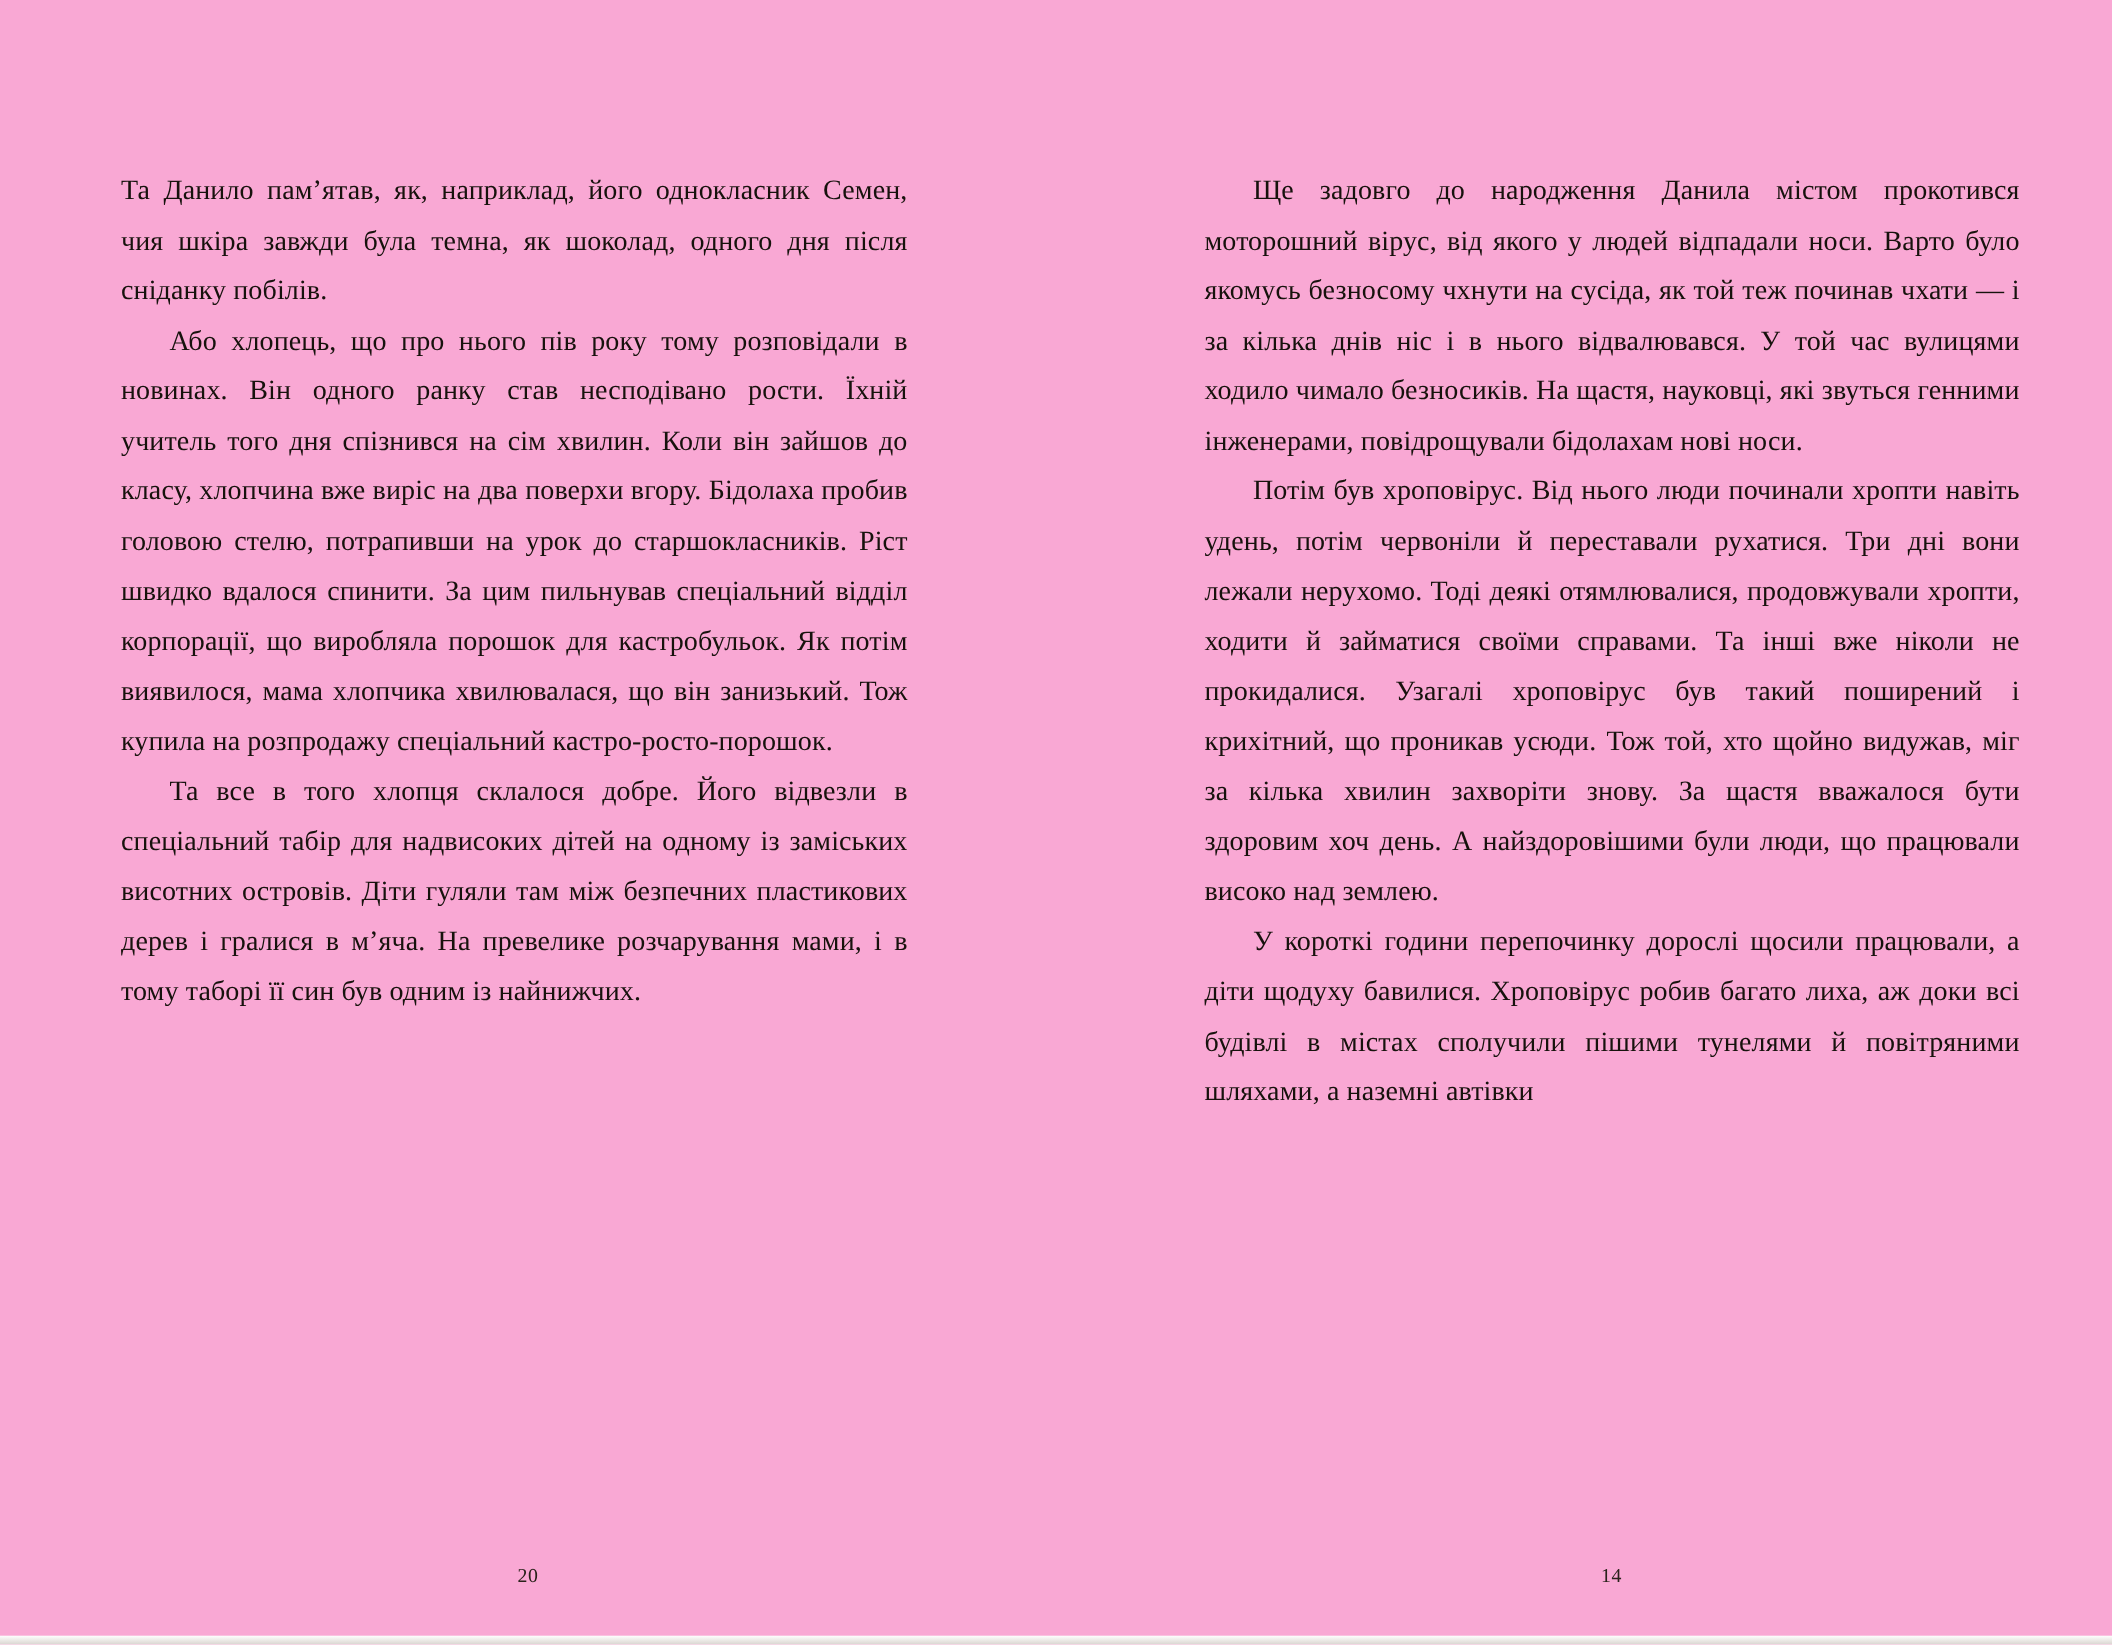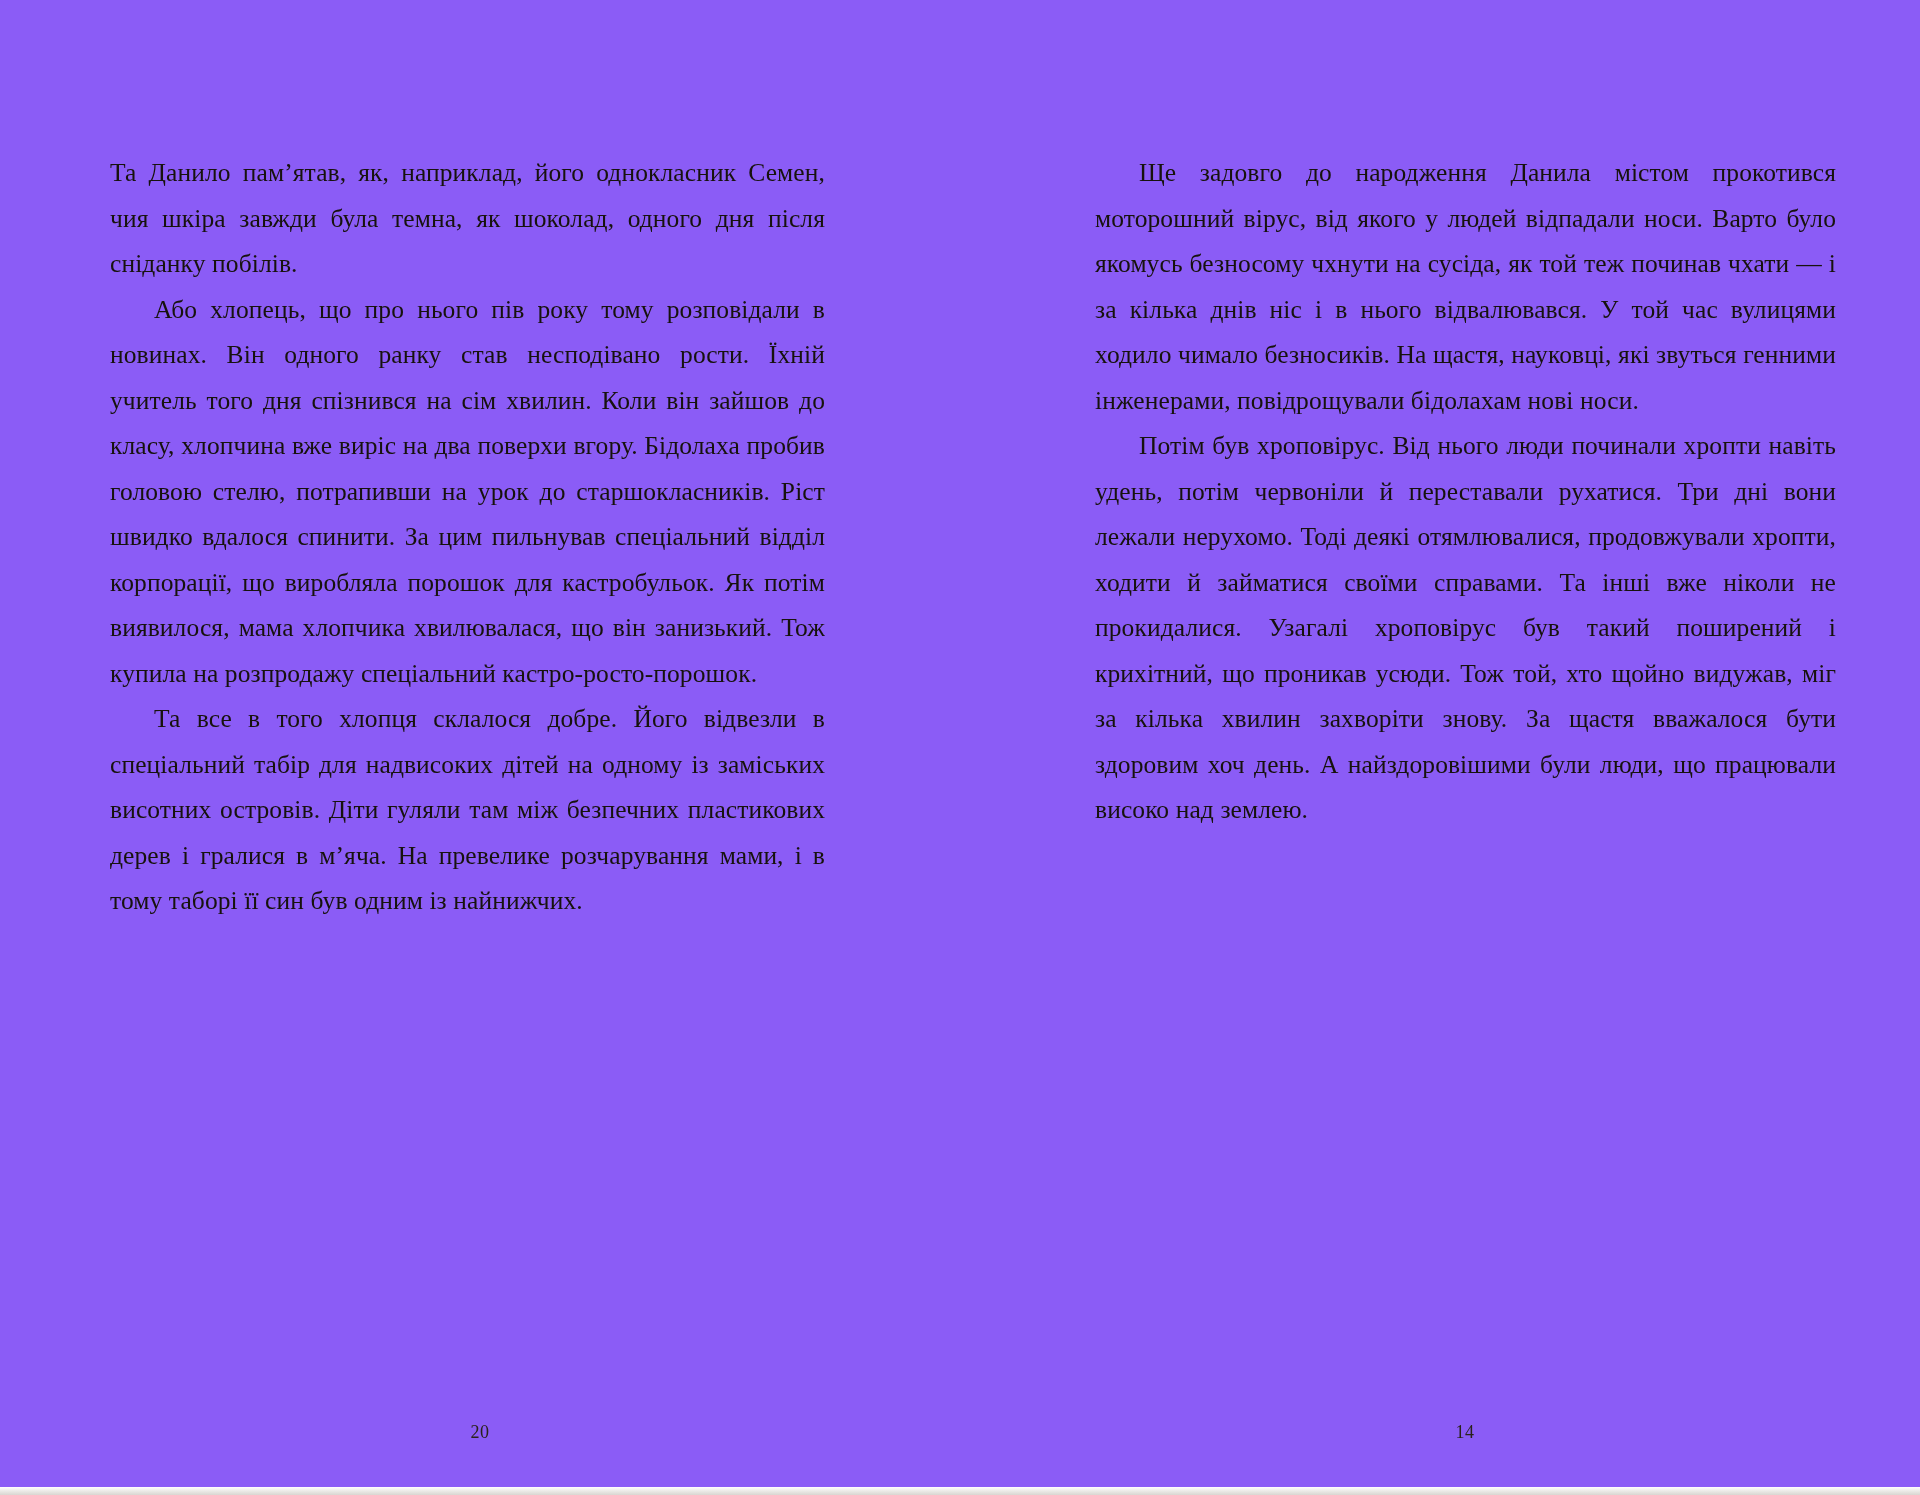--- a/index.html
+++ b/index.html
@@ -14,21 +14,21 @@
     color: #16110c;
     overflow: hidden;
   }
   .book-spread {
     position: relative;
     width: 1920px;
     height: 1495px;
     display: flex;
     box-sizing: border-box;
     padding: 150px 0 0 0;
-    background: #8b5cf6;
+    background: #f9a8d4;
   }
   .page {
     position: relative;
     width: 960px;
     height: 1345px;
     box-sizing: border-box;
   }
   .page-left {
     padding: 0 135px 0 110px;
   }
@@ -97,18 +97,19 @@
     </div>
     <div class="folio">20</div>
   </div>
 
   <div class="gutter-shadow"></div>
 
   <div class="page page-right">
     <div class="page-body">
       <p>Ще задовго до народження Данила містом прокотився моторошний вірус, від якого у людей відпадали носи. Варто було якомусь безносому чхнути на сусіда, як той теж починав чхати — і за кілька днів ніс і в нього відвалювався. У той час вулицями ходило чимало безносиків. На щастя, науковці, які звуться генними інженерами, повідрощували бідолахам нові носи.</p>
       <p>Потім був хроповірус. Від нього люди починали хропти навіть удень, потім червоніли й переставали рухатися. Три дні вони лежали нерухомо. Тоді деякі отямлювалися, продовжували хропти, ходити й займатися своїми справами. Та інші вже ніколи не прокидалися. Узагалі хроповірус був такий поширений і крихітний, що проникав усюди. Тож той, хто щойно видужав, міг за кілька хвилин захворіти знову. За щастя вважалося бути здоровим хоч день. А найздоровішими були люди, що працювали високо над землею.</p>
+      <p>У короткі години перепочинку дорослі щосили працювали, а діти щодуху бавилися. Хроповірус робив багато лиха, аж доки всі будівлі в містах сполучили пішими тунелями й повітряними шляхами, а наземні автівки</p>
     </div>
     <div class="folio">14</div>
   </div>
 
   <div class="bottom-edge"></div>
 </div>
 
 </body></html>

